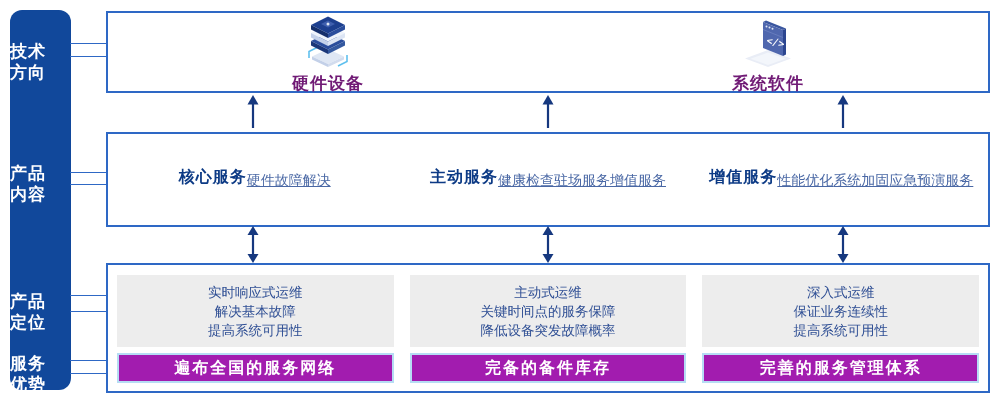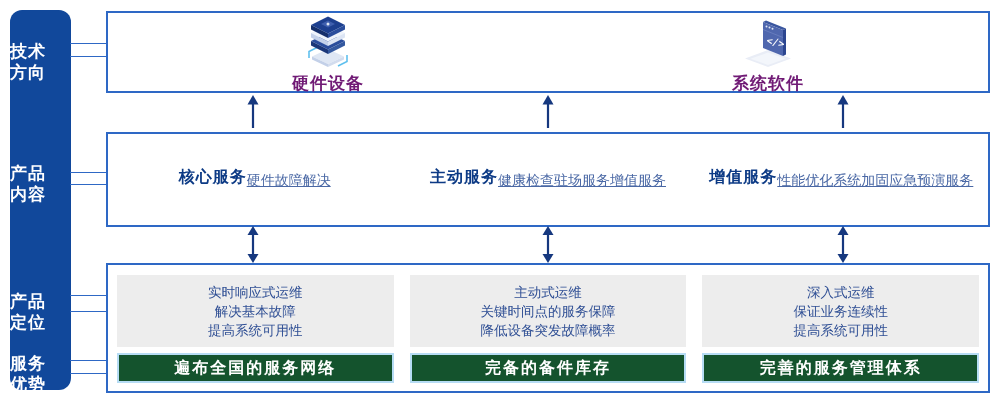--- a/index.html
+++ b/index.html
@@ -31,21 +31,21 @@
   .mid-box { top:132px; height:95px; display:flex; }
   .svc-col { flex:1; display:flex; flex-direction:row; align-items:center; justify-content:center; }
   .svc-title { font-size:16px; font-weight:bold; color:#0C3A85; letter-spacing:1px; margin-bottom:5px; }
   .svc-line { font-size:14px; color:#4A68A5; line-height:18px;text-decoration:underline; }
 
   .bottom-box { top:263px; height:130px; display:flex; gap:16px; padding:10px 9px 7px; }
   .bottom-col { flex:1; display:flex; flex-direction:column; min-width:0; }
   .pos-panel { background:#EDEDED; height:72px; display:flex; flex-direction:column;
                justify-content:center; align-items:center; }
   .pos-line { font-size:13.5px; color:#2E4E94; line-height:19px; }
-  .adv-banner { margin-top:6px; height:30px; box-sizing:border-box; background:#14532d;
+  .adv-banner { margin-top:6px; height:30px; box-sizing:border-box; background:#a21caf;
                 border:2px solid #B6DCF4; display:flex; align-items:center; justify-content:center;
                 color:#ffffff; font-weight:bold; font-size:16px; letter-spacing:2px; }
 
   .arrow { position:absolute; }
   .arrow svg { display:block; }
 </style>
 </head>
 <body>
 
 <div class="canvas">

